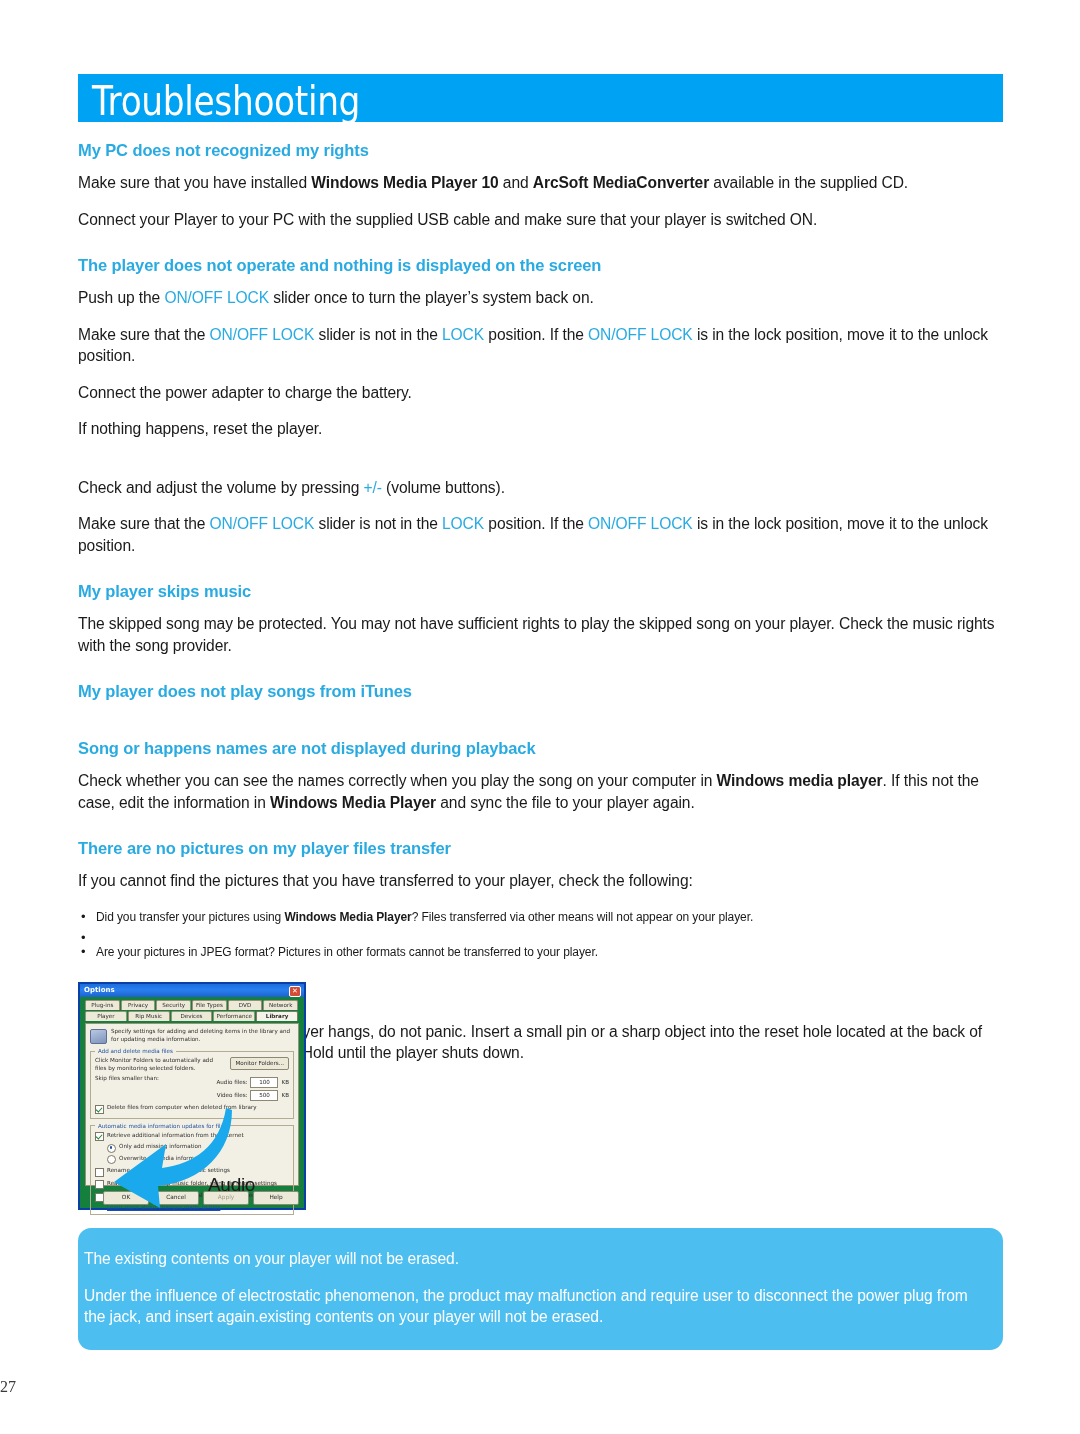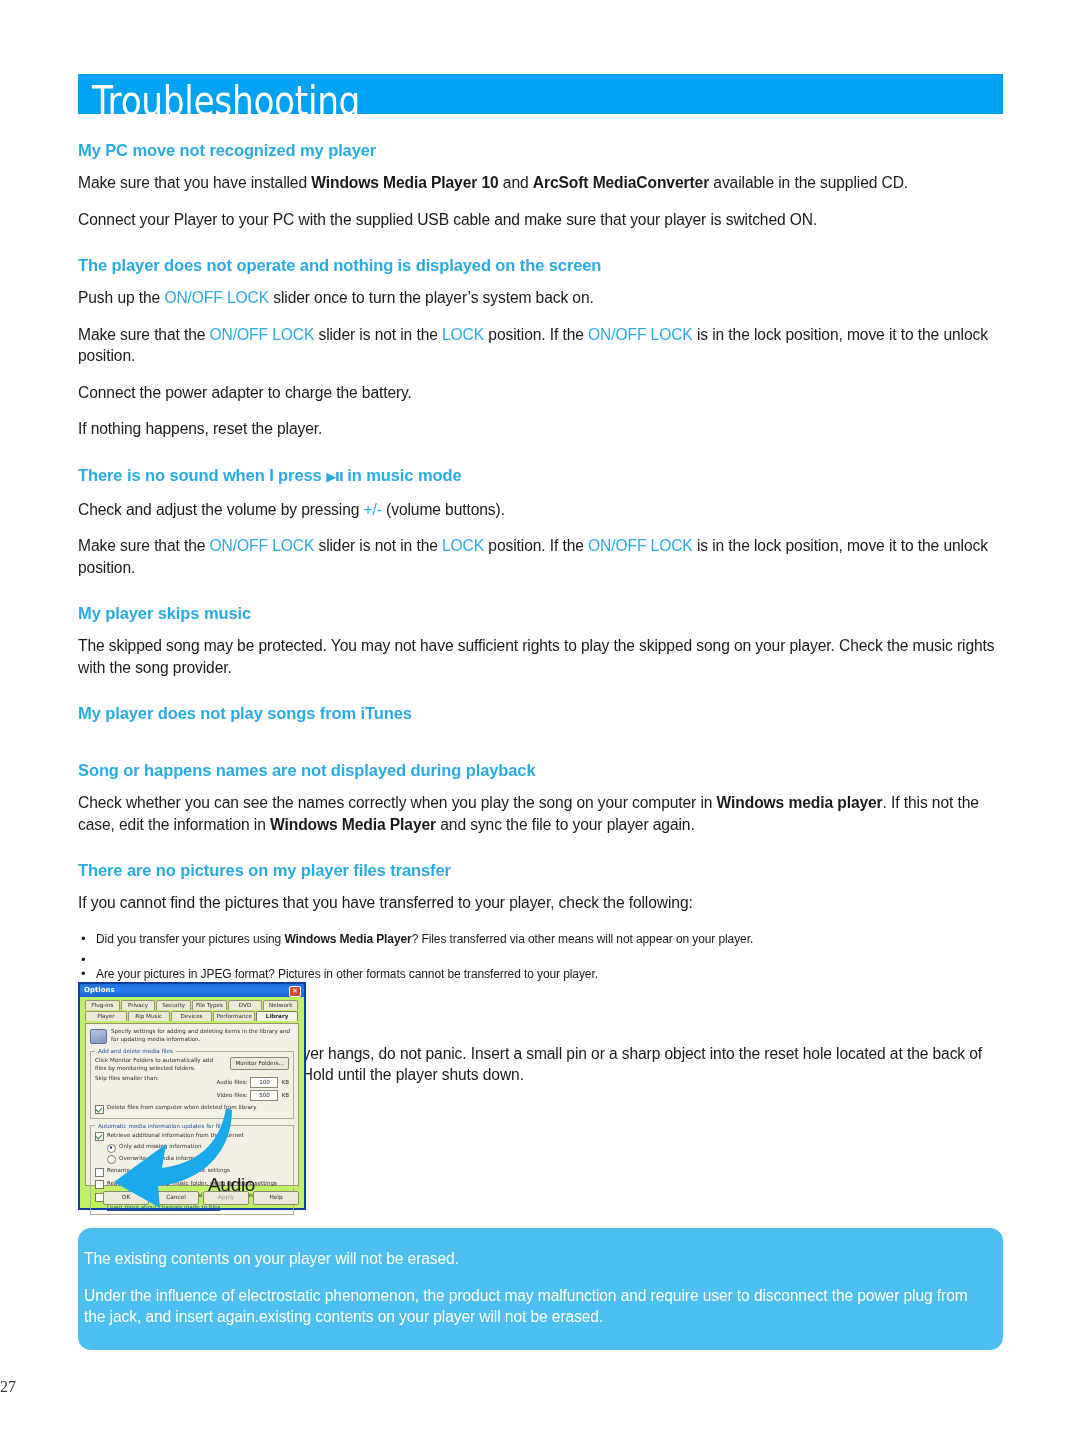--- a/index.html
+++ b/index.html
@@ -4,21 +4,21 @@
 <style>
   html,body{margin:0;padding:0;}
   body{
     width:1080px;height:1434px;background:#ffffff;
     font-family:"Liberation Sans","DejaVu Sans",sans-serif;
     color:#1a1a1a;position:relative;overflow:hidden;
   }
   .page{position:absolute;left:0;top:0;width:1080px;height:1434px;}
   
   .banner{
-    position:absolute;left:78px;top:74px;width:925px;height:40px;
+    position:absolute;left:78px;top:74px;width:925px;height:48px;
     background:#00a2f3;
   }
   .banner-title{
     position:absolute;left:14px;top:-2px;
     font-size:40px;line-height:58px;color:#ffffff;
     font-weight:400;letter-spacing:-0.4px;
     font-family:"DejaVu Sans",sans-serif;
     transform:scaleX(0.86);transform-origin:left center;white-space:nowrap;
   }
   
@@ -45,21 +45,21 @@
   .ul li:before{
     content:"•";position:absolute;left:3px;top:-1px;font-size:13px;color:#1a1a1a;
   }
   .pp{font-family:"DejaVu Sans",sans-serif;font-size:13px;letter-spacing:-1px;}
   
   .shot{
     position:absolute;left:78px;top:982px;width:228px;height:228px;
   }
   .dlg{
     position:absolute;left:0;top:0;width:228px;height:228px;
-    border:2px solid #0a3fa8;background:#bef264;box-sizing:border-box;
+    border:2px solid #0a3fa8;background:#15803d;box-sizing:border-box;
     font-family:"DejaVu Sans",sans-serif;
   }
   .dlg-title{
     position:absolute;left:0;top:0;right:0;height:13px;
     background:linear-gradient(180deg,#1f6ddb 0%,#2a7ff0 45%,#1b63cf 100%);
     color:#fff;font-size:7px;line-height:13px;padding-left:4px;font-weight:bold;
     box-sizing:border-box;
   }
   .dlg-close{
     position:absolute;right:3px;top:2px;width:10px;height:9px;
@@ -156,39 +156,38 @@
 <body>
 
 <div class="page">
 
   <div class="banner">
     <div class="banner-title">Troubleshooting</div>
   </div>
 
   <div class="content">
 
-    <h2 class="sec">My PC move not recognized my player</h2>
+    <h2 class="sec">My PC does not recognized my rights</h2>
     <div class="sp-ha"></div>
     <p class="body">Make sure that you have installed <b>Windows Media Player 10</b> and <b>ArcSoft MediaConverter</b> available in the supplied CD.</p>
     <div class="sp-p"></div>
     <p class="body">Connect your Player to your PC with the supplied USB cable and make sure that your player is switched ON.</p>
 
     <div class="sp-h"></div>
     <h2 class="sec">The player does not operate and nothing is displayed on the screen</h2>
     <div class="sp-ha"></div>
     <p class="body">Push up the <span class="blu">ON/OFF LOCK</span> slider once to turn the player’s system back on.</p>
     <div class="sp-p"></div>
     <p class="body">Make sure that the <span class="blu">ON/OFF LOCK</span> slider is not in the <span class="blu">LOCK</span> position. If the <span class="blu">ON/OFF LOCK</span> is in the lock position, move it to the unlock position.</p>
     <div class="sp-p"></div>
     <p class="body">Connect the power adapter to charge the battery.</p>
     <div class="sp-p"></div>
     <p class="body">If nothing happens, reset the player.</p>
 
     <div class="sp-h"></div>
-    <h2 class="sec">There is no sound when I press <span class="pp">▶II</span> in music mode</h2>
     <div class="sp-ha"></div>
     <p class="body">Check and adjust the volume by pressing <span class="blu">+/-</span> (volume buttons).</p>
     <div class="sp-p"></div>
     <p class="body">Make sure that the <span class="blu">ON/OFF LOCK</span> slider is not in the <span class="blu">LOCK</span> position. If the <span class="blu">ON/OFF LOCK</span> is in the lock position, move it to the unlock position.</p>
 
     <div class="sp-h"></div>
     <h2 class="sec">My player skips music</h2>
     <div class="sp-ha"></div>
     <p class="body">The skipped song may be protected. You may not have sufficient rights to play the skipped song on your player. Check the music rights with the song provider.</p>
 

